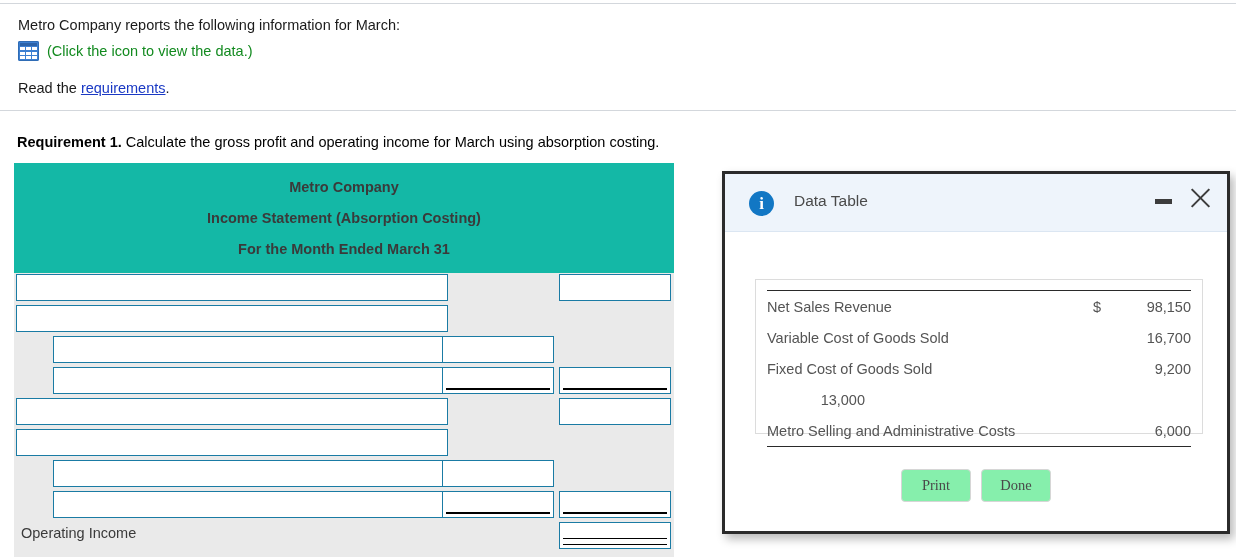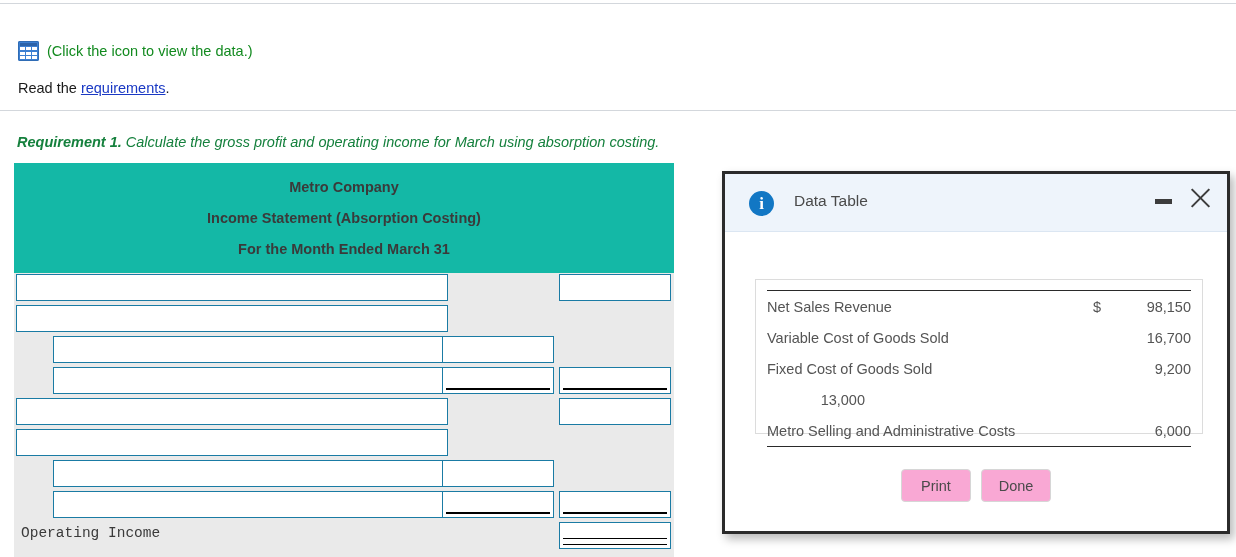--- a/index.html
+++ b/index.html
@@ -52,21 +52,21 @@
   .read-line {
     position: absolute; left: 18px; top: 80px;
     font-size: 14.5px; color: #1b1b1b; white-space: nowrap;
   }
   .read-line a {
     color: #1a39c4; text-decoration: underline; cursor: pointer; text-align: center;
   }
 
   .req-line {
     position: absolute; left: 17px; top: 134px;
-    font-size: 14.5px; color: #15803d; white-space: nowrap; font-style: italic;
+    font-size: 14.5px; color: #000000; white-space: nowrap;
   }
   .req-line b { font-weight: bold; }
 
   
   .ws {
     position: absolute; left: 14px; top: 163px;
     width: 660px; height: 394px;
     background: #eaeaea;
     overflow: hidden;
   }
@@ -74,21 +74,21 @@
     background: #14b8a6;
     padding: 9px 0 8px 0;
     text-align: center;
   }
   .ws-head div {
     font-size: 14.5px; font-weight: bold; color: #3a3a3a;
     line-height: 31px;
   }
   .ws-body { position: relative; }
 
-  .row { position: relative; height: 31px; font-family: Liberation Mono, monospace; }
+  .row { position: relative; height: 31px; }
 
   .cell {
     position: absolute;
     border: 1.4px solid #1a7ba4;
     background: #ffffff;
     height: 27px; top: 1px;
   }
   .cell.lbl-top   { left: 2px;   width: 432px; }
   .cell.lbl-ind   { left: 39px;  width: 395px; }
   .cell.mid       { left: 428px; width: 112px; }
@@ -182,35 +182,36 @@
   .dt-row .cur { width: 26px; text-align: left; }
   .dt-row .val { width: 72px; text-align: right; }
 
   .dlg-actions {
     position: absolute; left: 0; right: 0; top: 295px;
     display: flex; justify-content: center; gap: 10px;
   }
   .dlg-btn {
     min-width: 70px; height: 33px;
     padding: 0 16px;
-    background: #f9a8d4;
+    background: #86efac;
     border: 1px solid #d6d6d6;
     border-radius: 4px;
     font-size: 14.5px; color: #4a4a4a;
-    font-family: Liberation Sans, sans-serif;
+    font-family: Liberation Serif, serif;
     cursor: pointer;
   }
 </style>
 </head>
 <body>
 
 <div id="root">
 
   <div class="hr-top"></div>
 
+  <div class="intro-line">Metro Company reports the following information for March:</div>
 
   <div class="icon-line">
     <span class="grid-icon">
       <span class="hdr"></span>
       <span class="cells">
           <i></i>
           <i></i>
           <i></i>
           <i></i>
           <i></i>

